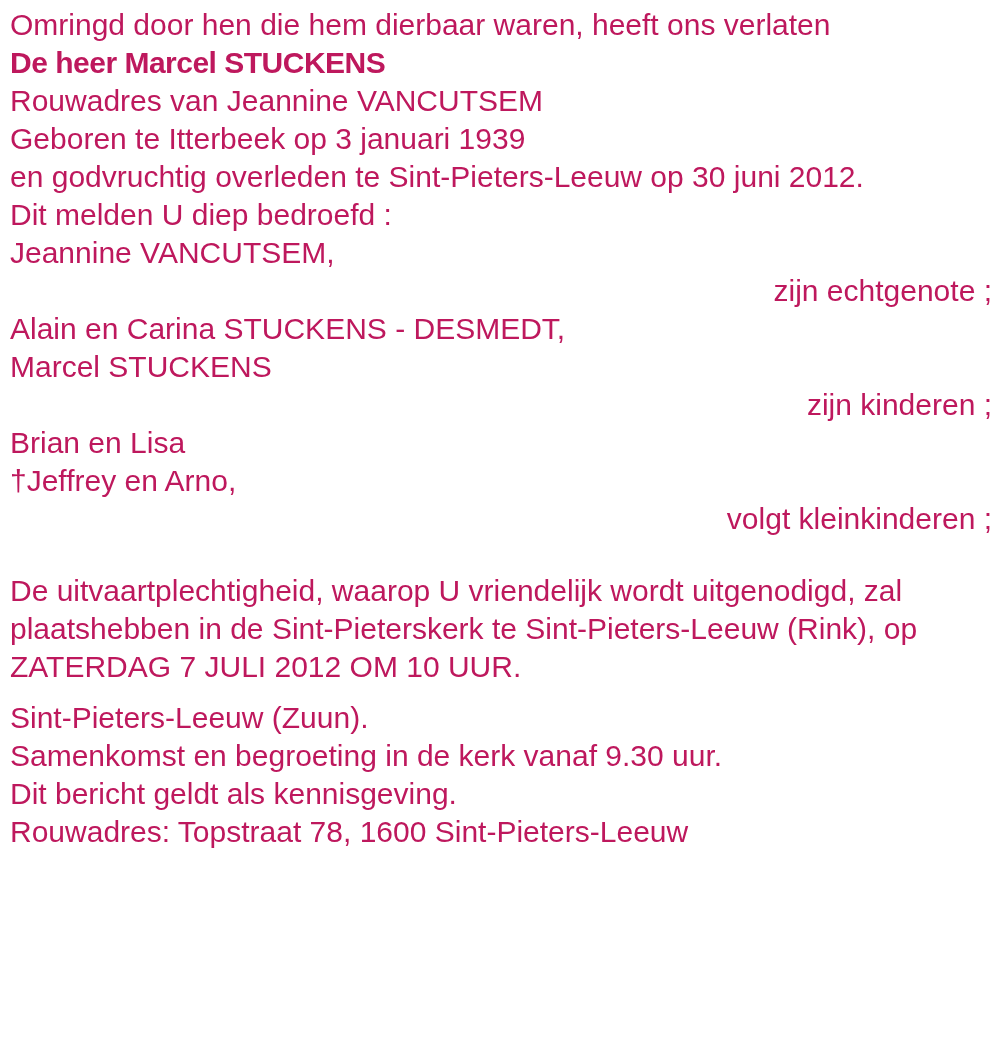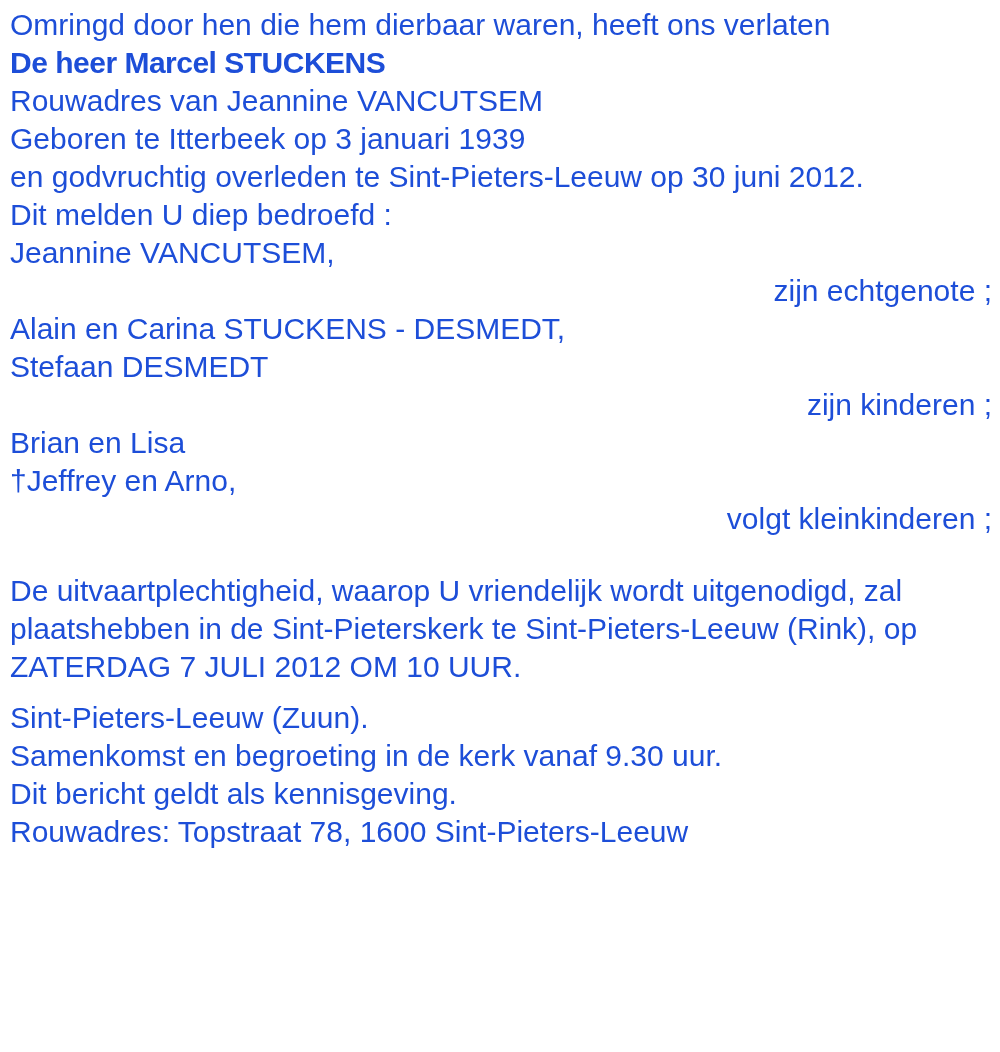--- a/index.html
+++ b/index.html
@@ -7,21 +7,21 @@
     padding: 0;
     background: #ffffff;
   }
   .sheet {
     position: relative;
     width: 1000px;
     height: 1052px;
     box-sizing: border-box;
     padding: 6px 8px 0 10px;
     background: #ffffff;
-    color: #1d4ed8;
+    color: #be185d;
     font-family: "Liberation Sans", "DejaVu Sans", sans-serif;
     overflow: hidden;
   }
   .sheet p {
     margin: 0;
     font-size: 30px;
     line-height: 38px;
     white-space: nowrap;
   }
   .intro { margin-top: 0; }
@@ -65,21 +65,21 @@
 
   <p class="mourn">Dit melden U diep bedroefd :</p>
 
   <div>
     <p class="name-line">Jeannine VANCUTSEM,</p>
     <p class="relation-line">zijn echtgenote ;</p>
   </div>
 
   <div>
     <p class="name-line">Alain en Carina STUCKENS - DESMEDT,</p>
-    <p class="name-line">Stefaan DESMEDT</p>
+    <p class="name-line">Marcel STUCKENS</p>
     <p class="relation-line">zijn kinderen ;</p>
   </div>
 
   <div>
     <p class="name-line">Brian en Lisa</p>
     <p class="name-line">†Jeffrey en Arno,</p>
     <p class="relation-line">volgt kleinkinderen ;</p>
   </div>
 
   <div class="funeral">

